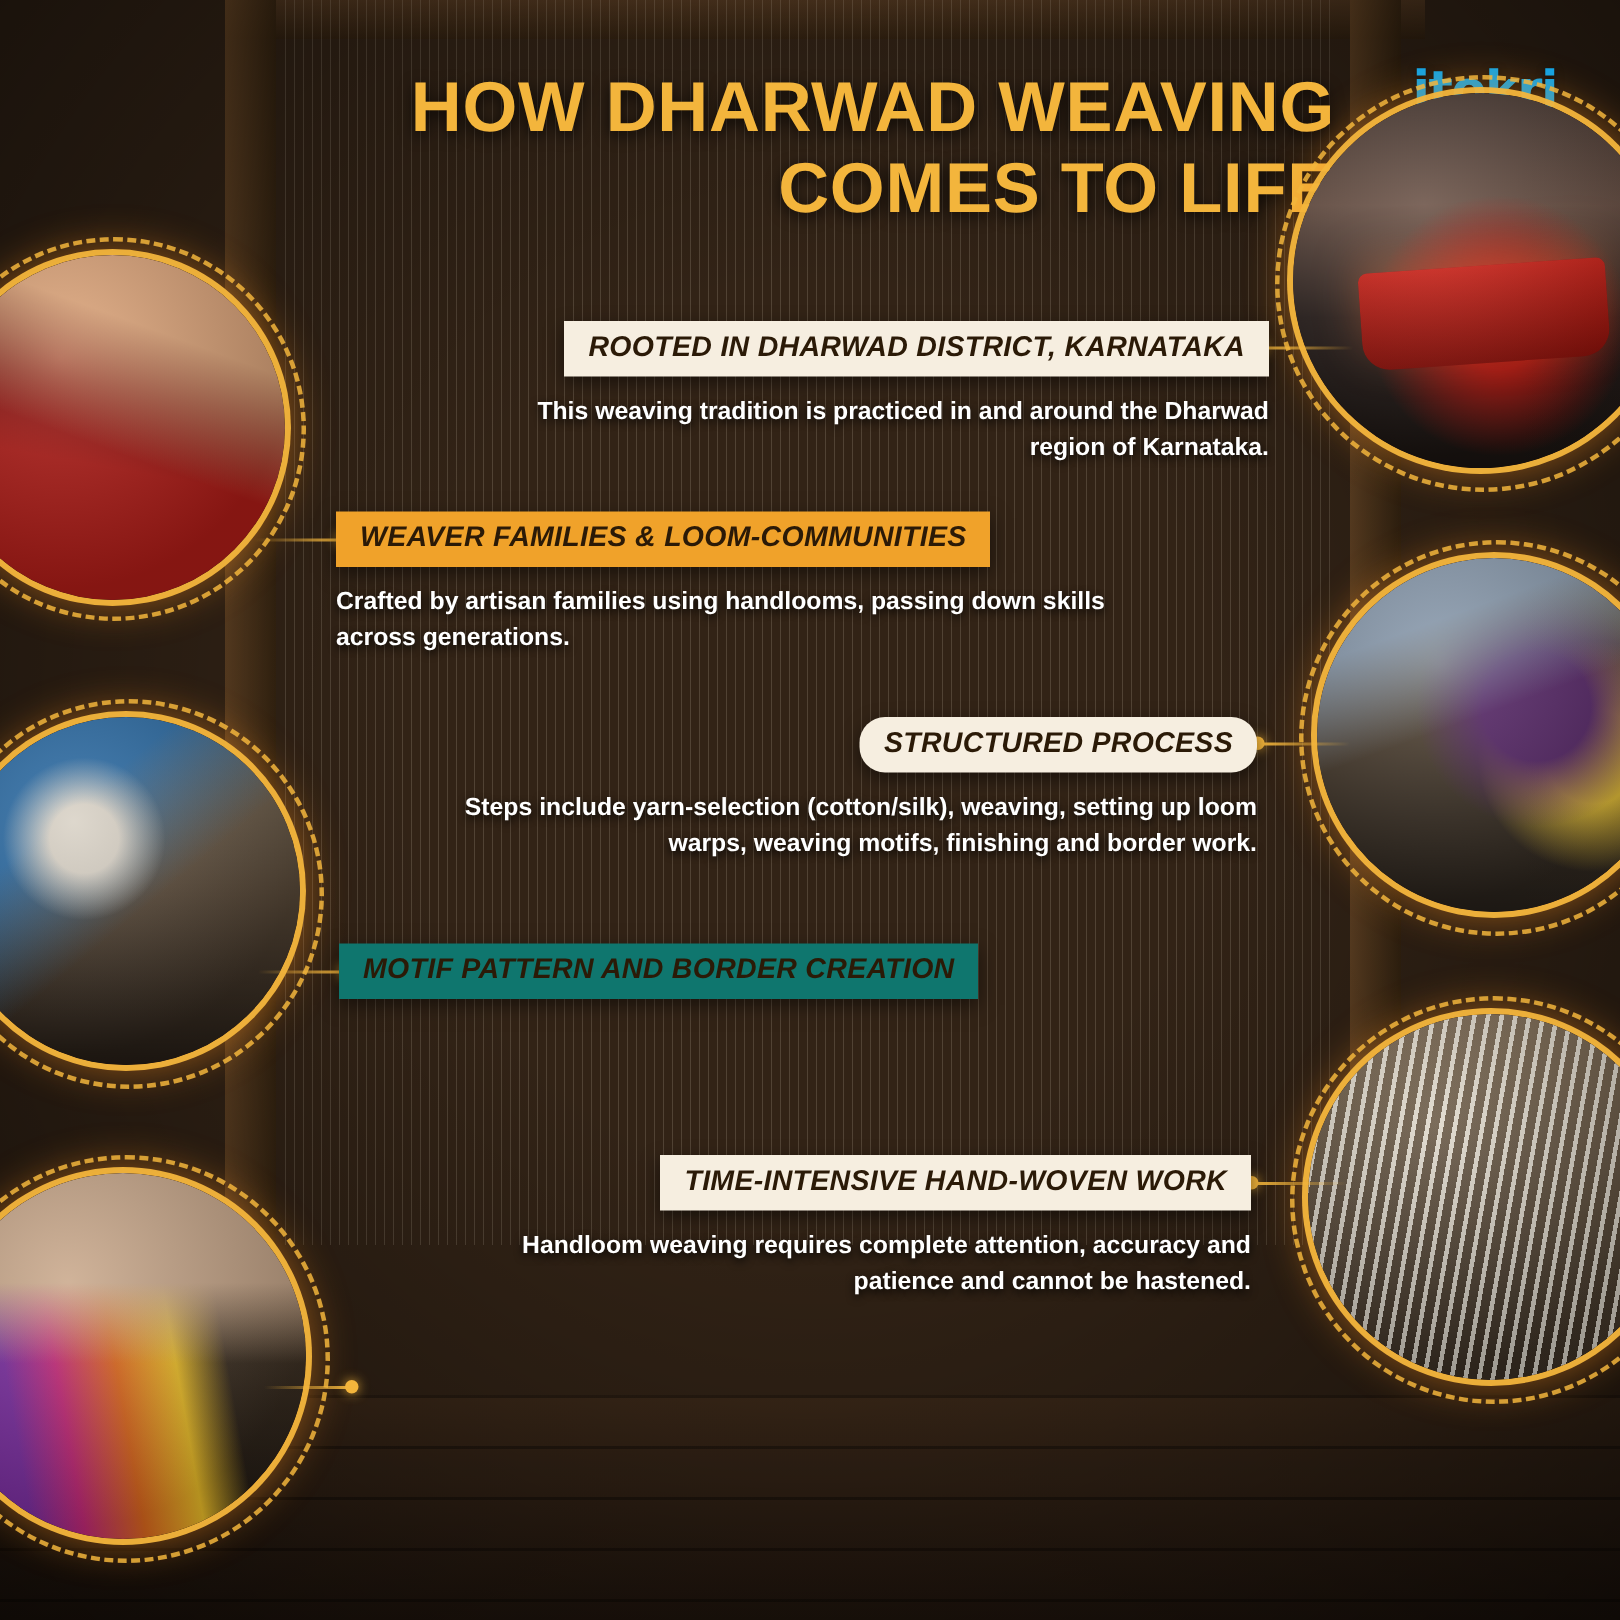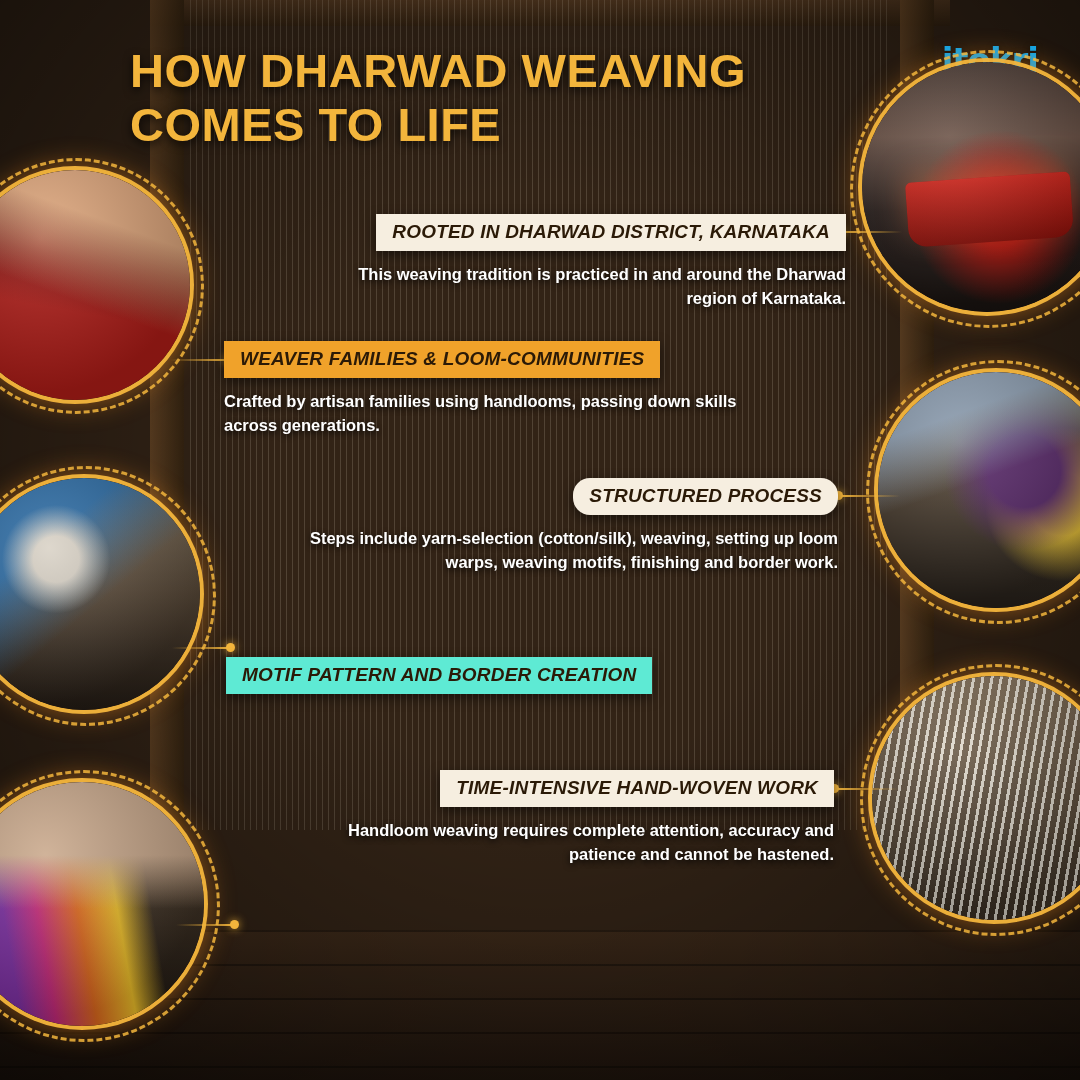--- a/index.html
+++ b/index.html
@@ -60,21 +60,21 @@
     background: radial-gradient(ellipse at 50% 45%, rgba(0,0,0,0) 35%, rgba(0,0,0,0.55) 100%);
     pointer-events: none;
   }
 
   
   .title {
     position: absolute;
     left: 130px;
     top: 44px;
     width: 760px;
-    text-align: left;
+    text-align: right;
     color: #f3b53c;
     font-size: 47px;
     line-height: 1.14;
     font-weight: bold;
     letter-spacing: 0.5px;
     text-shadow: 0 3px 10px rgba(0,0,0,.75);
   }
 
   
   .logo {
@@ -286,21 +286,21 @@
     <div class="label" style="background:#f6eee0;">ROOTED IN DHARWAD DISTRICT, KARNATAKA</div>
     <div class="desc" style="max-width:540px;">This weaving tradition is practiced in and around the Dharwad region of Karnataka.</div>
   </div>
 
   <div class="step align-right" style="right:242px; top:478px; width:620px;">
     <div class="label" style="background:#f6eee0;border-radius:17px;">STRUCTURED PROCESS</div>
     <div class="desc" style="max-width:560px;">Steps include yarn-selection (cotton/silk), weaving, setting up loom warps, weaving motifs, finishing and border work.</div>
   </div>
 
   <div class="step align-left" style="left:226px; top:629px; width:620px;">
-    <div class="label" style="background:#5eead4;margin-top:28px;">MOTIF PATTERN AND BORDER CREATION</div>
+    <div class="label" style="background:#0f766e;">MOTIF PATTERN AND BORDER CREATION</div>
   </div>
 
   <div class="step align-right" style="right:246px; top:770px; width:620px;">
     <div class="label" style="background:#f6eee0;">TIME-INTENSIVE HAND-WOVEN WORK</div>
     <div class="desc" style="max-width:540px;">Handloom weaving requires complete attention, accuracy and patience and cannot be hastened.</div>
   </div>
 
 
 </div>
 

